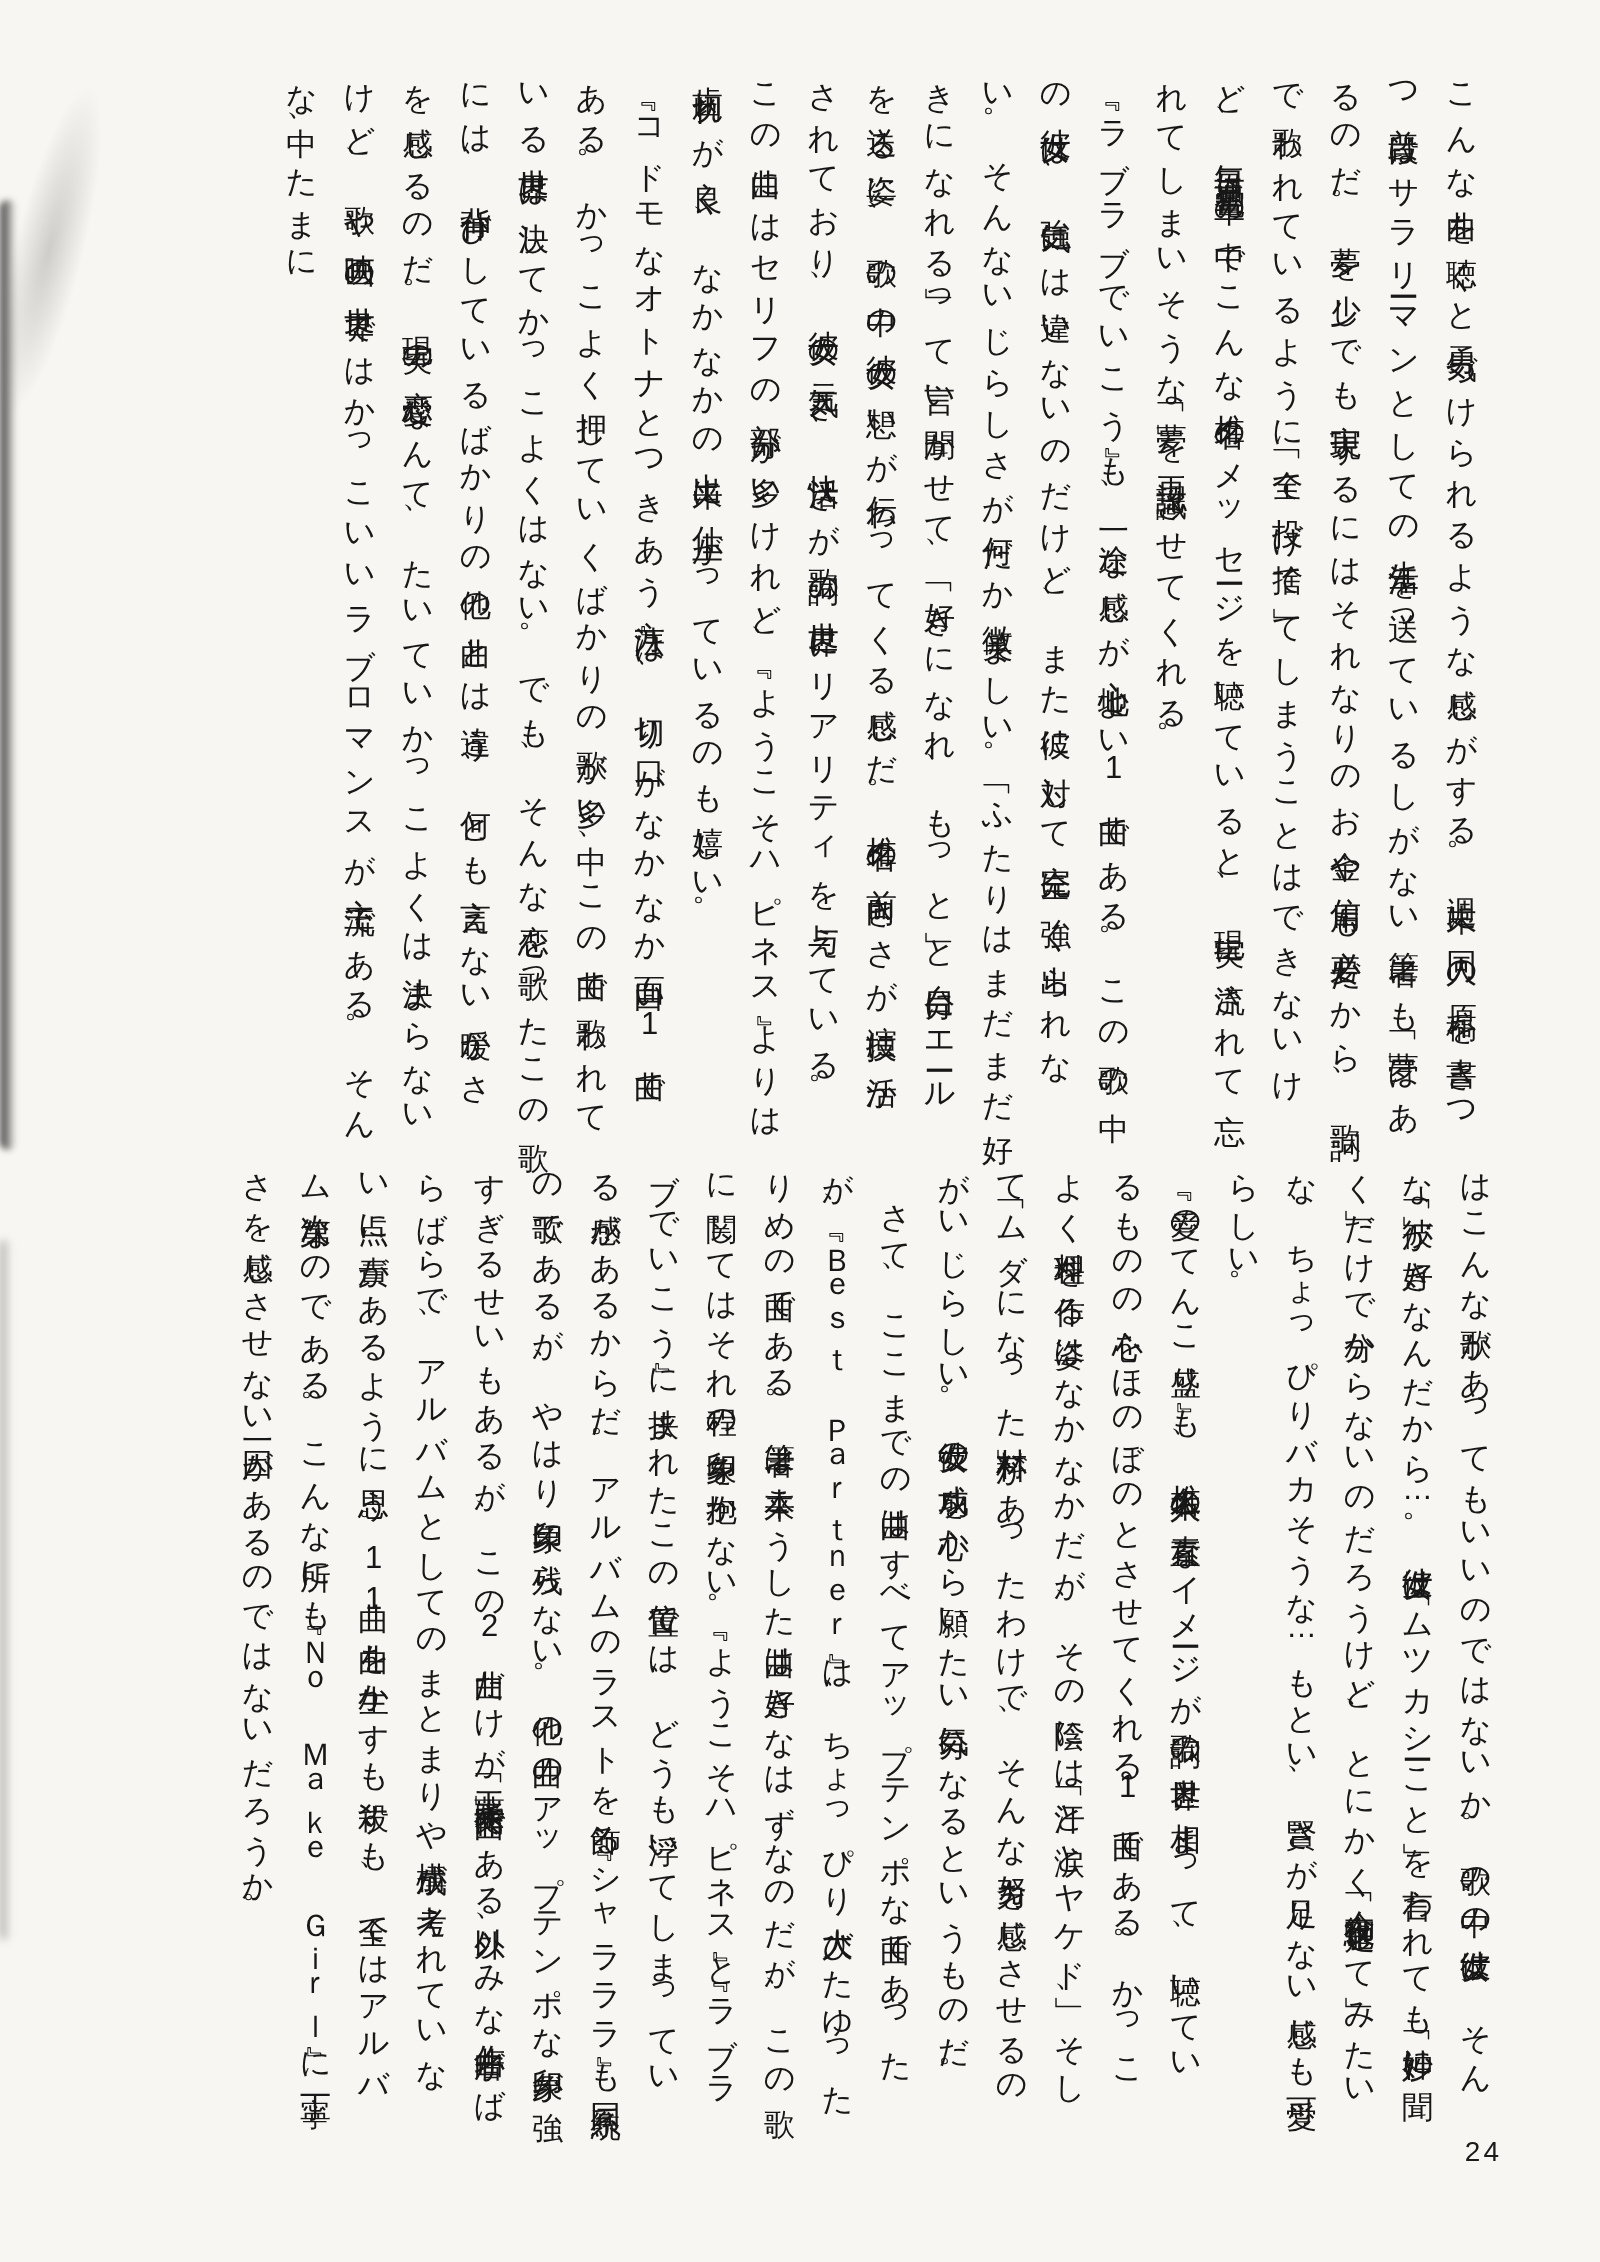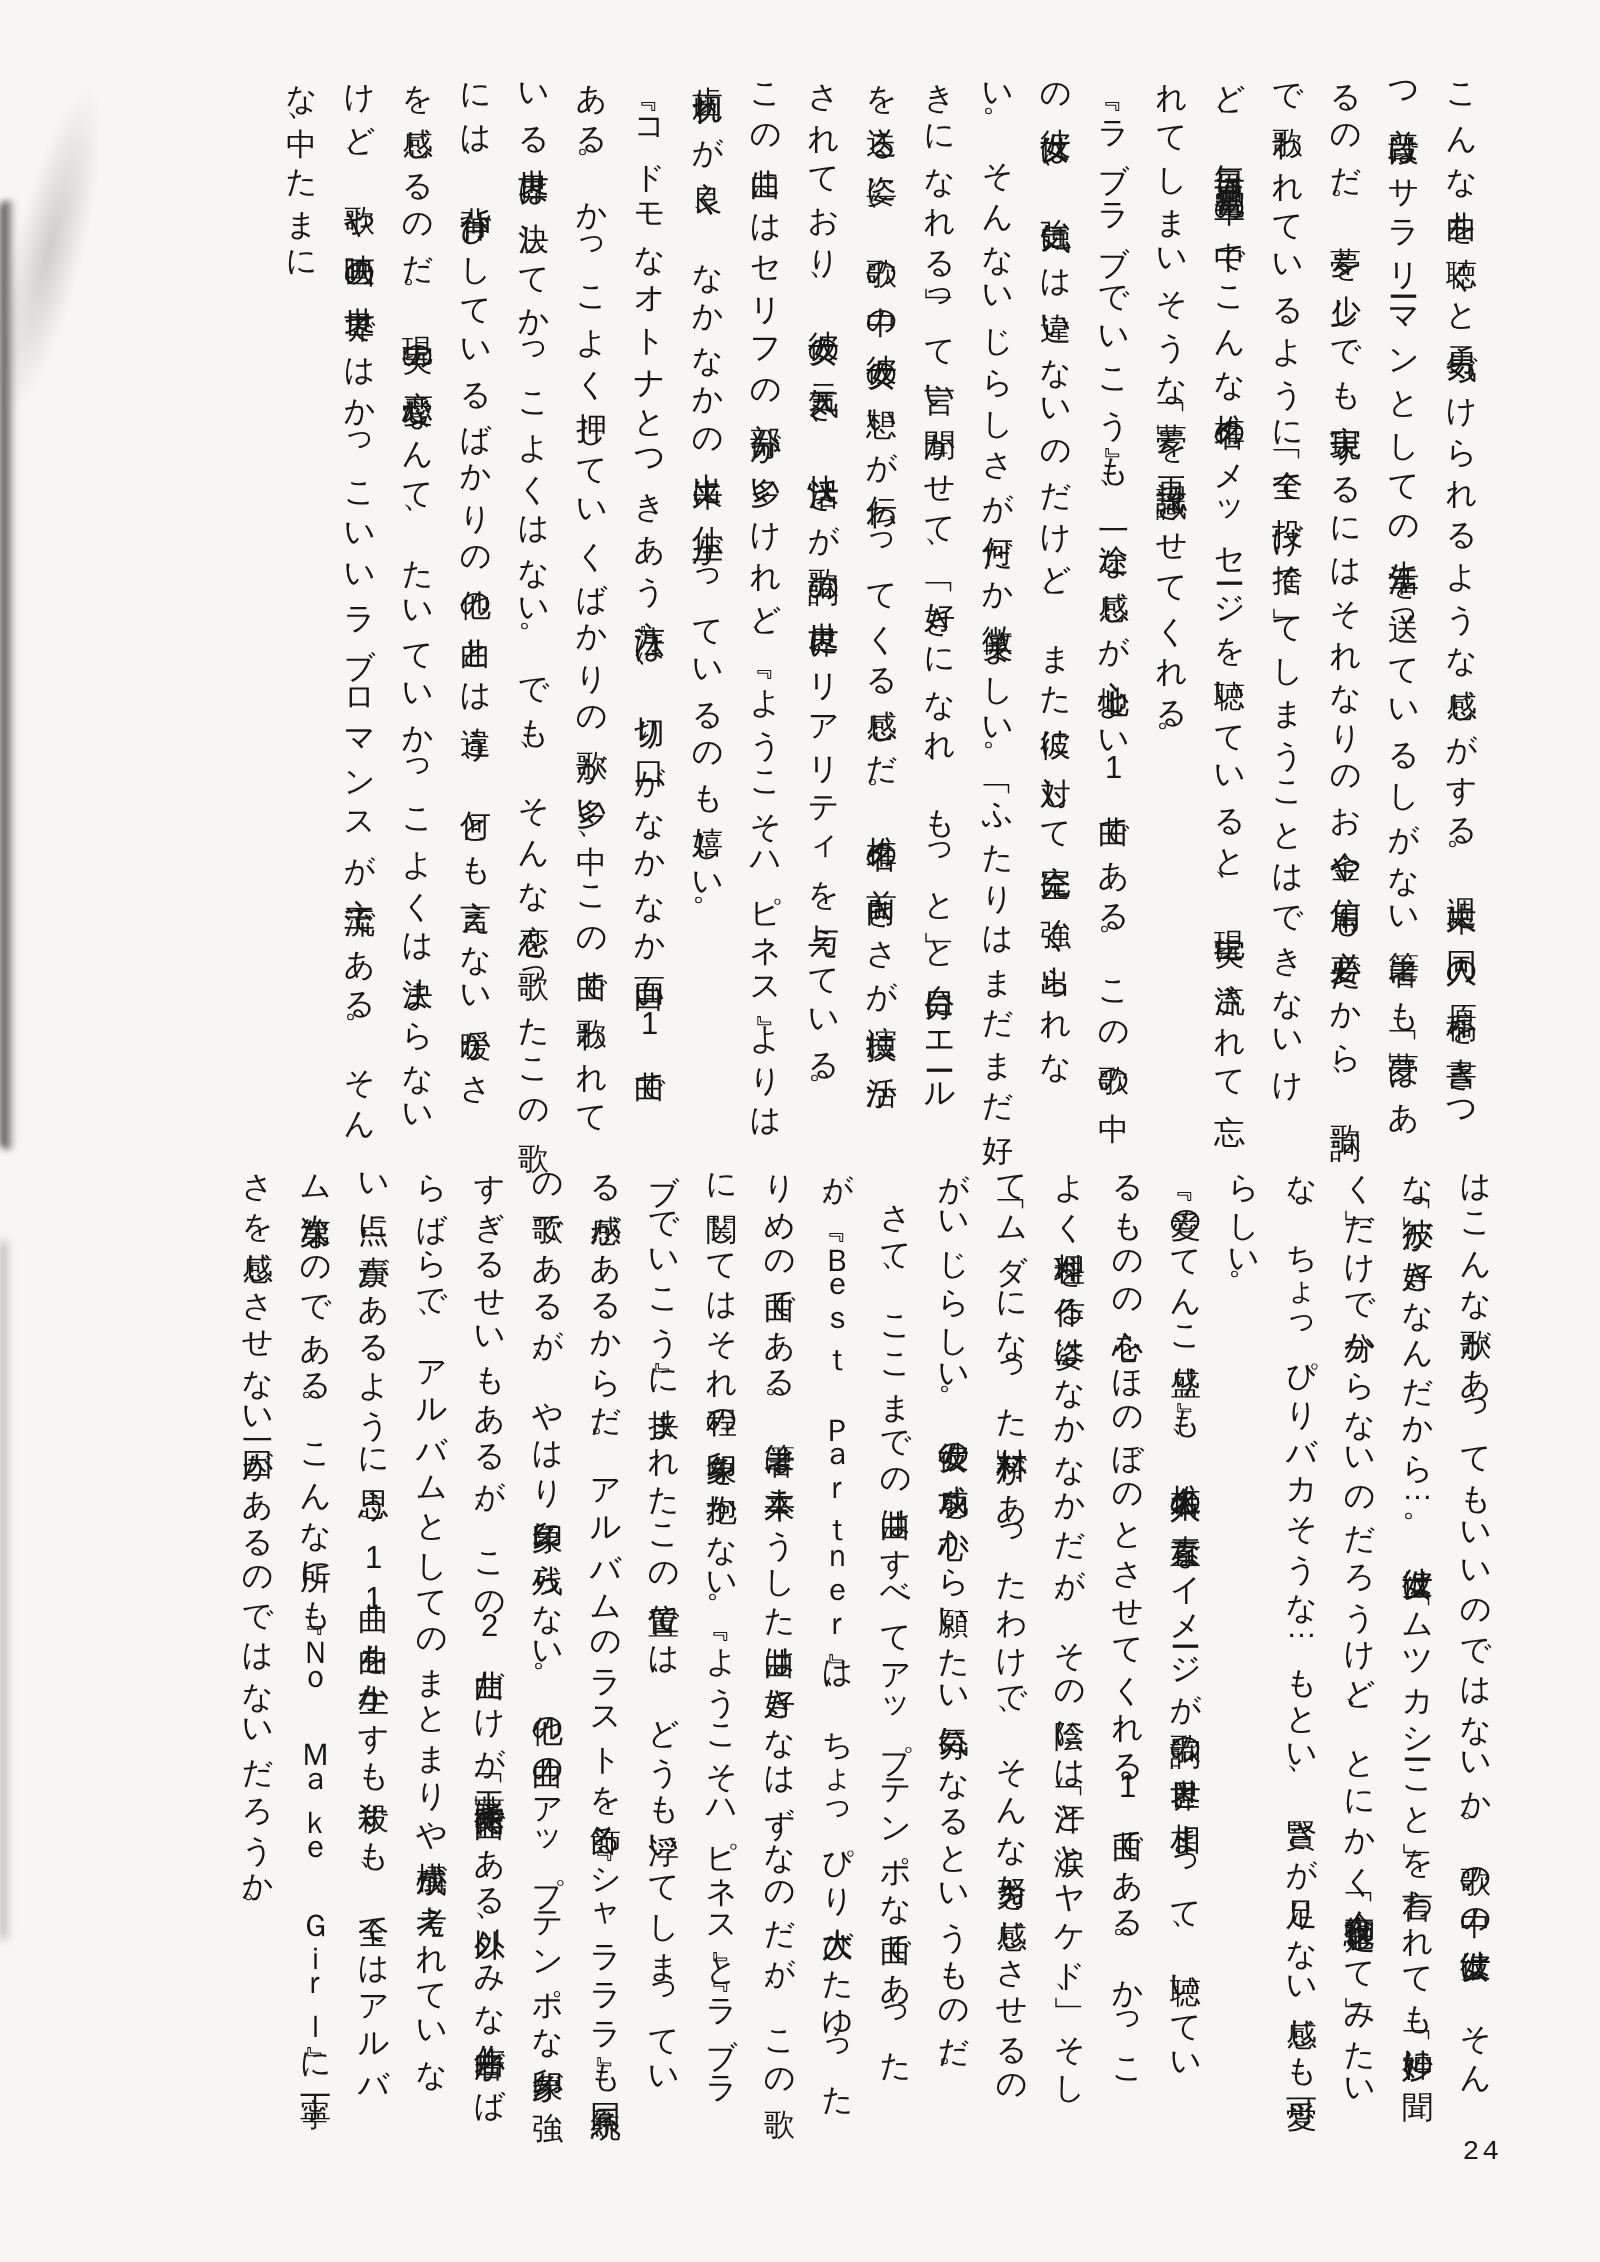--- a/index.html
+++ b/index.html
@@ -73,21 +73,21 @@
   .para {
     margin: 0;
   }
   .para.indent {
     text-indent: 1em;
   }
   .page-number {
     position: absolute;
     top: 2136px;
     right: 98px;
-    font-family: Liberation Mono, monospace;
+    font-family: Liberation Sans, sans-serif;
     font-size: 28px;
     letter-spacing: 3px;
     color: #1b1b1b;
   }
 </style>
 </head>
 <body>
 
 <div class="page">
 

